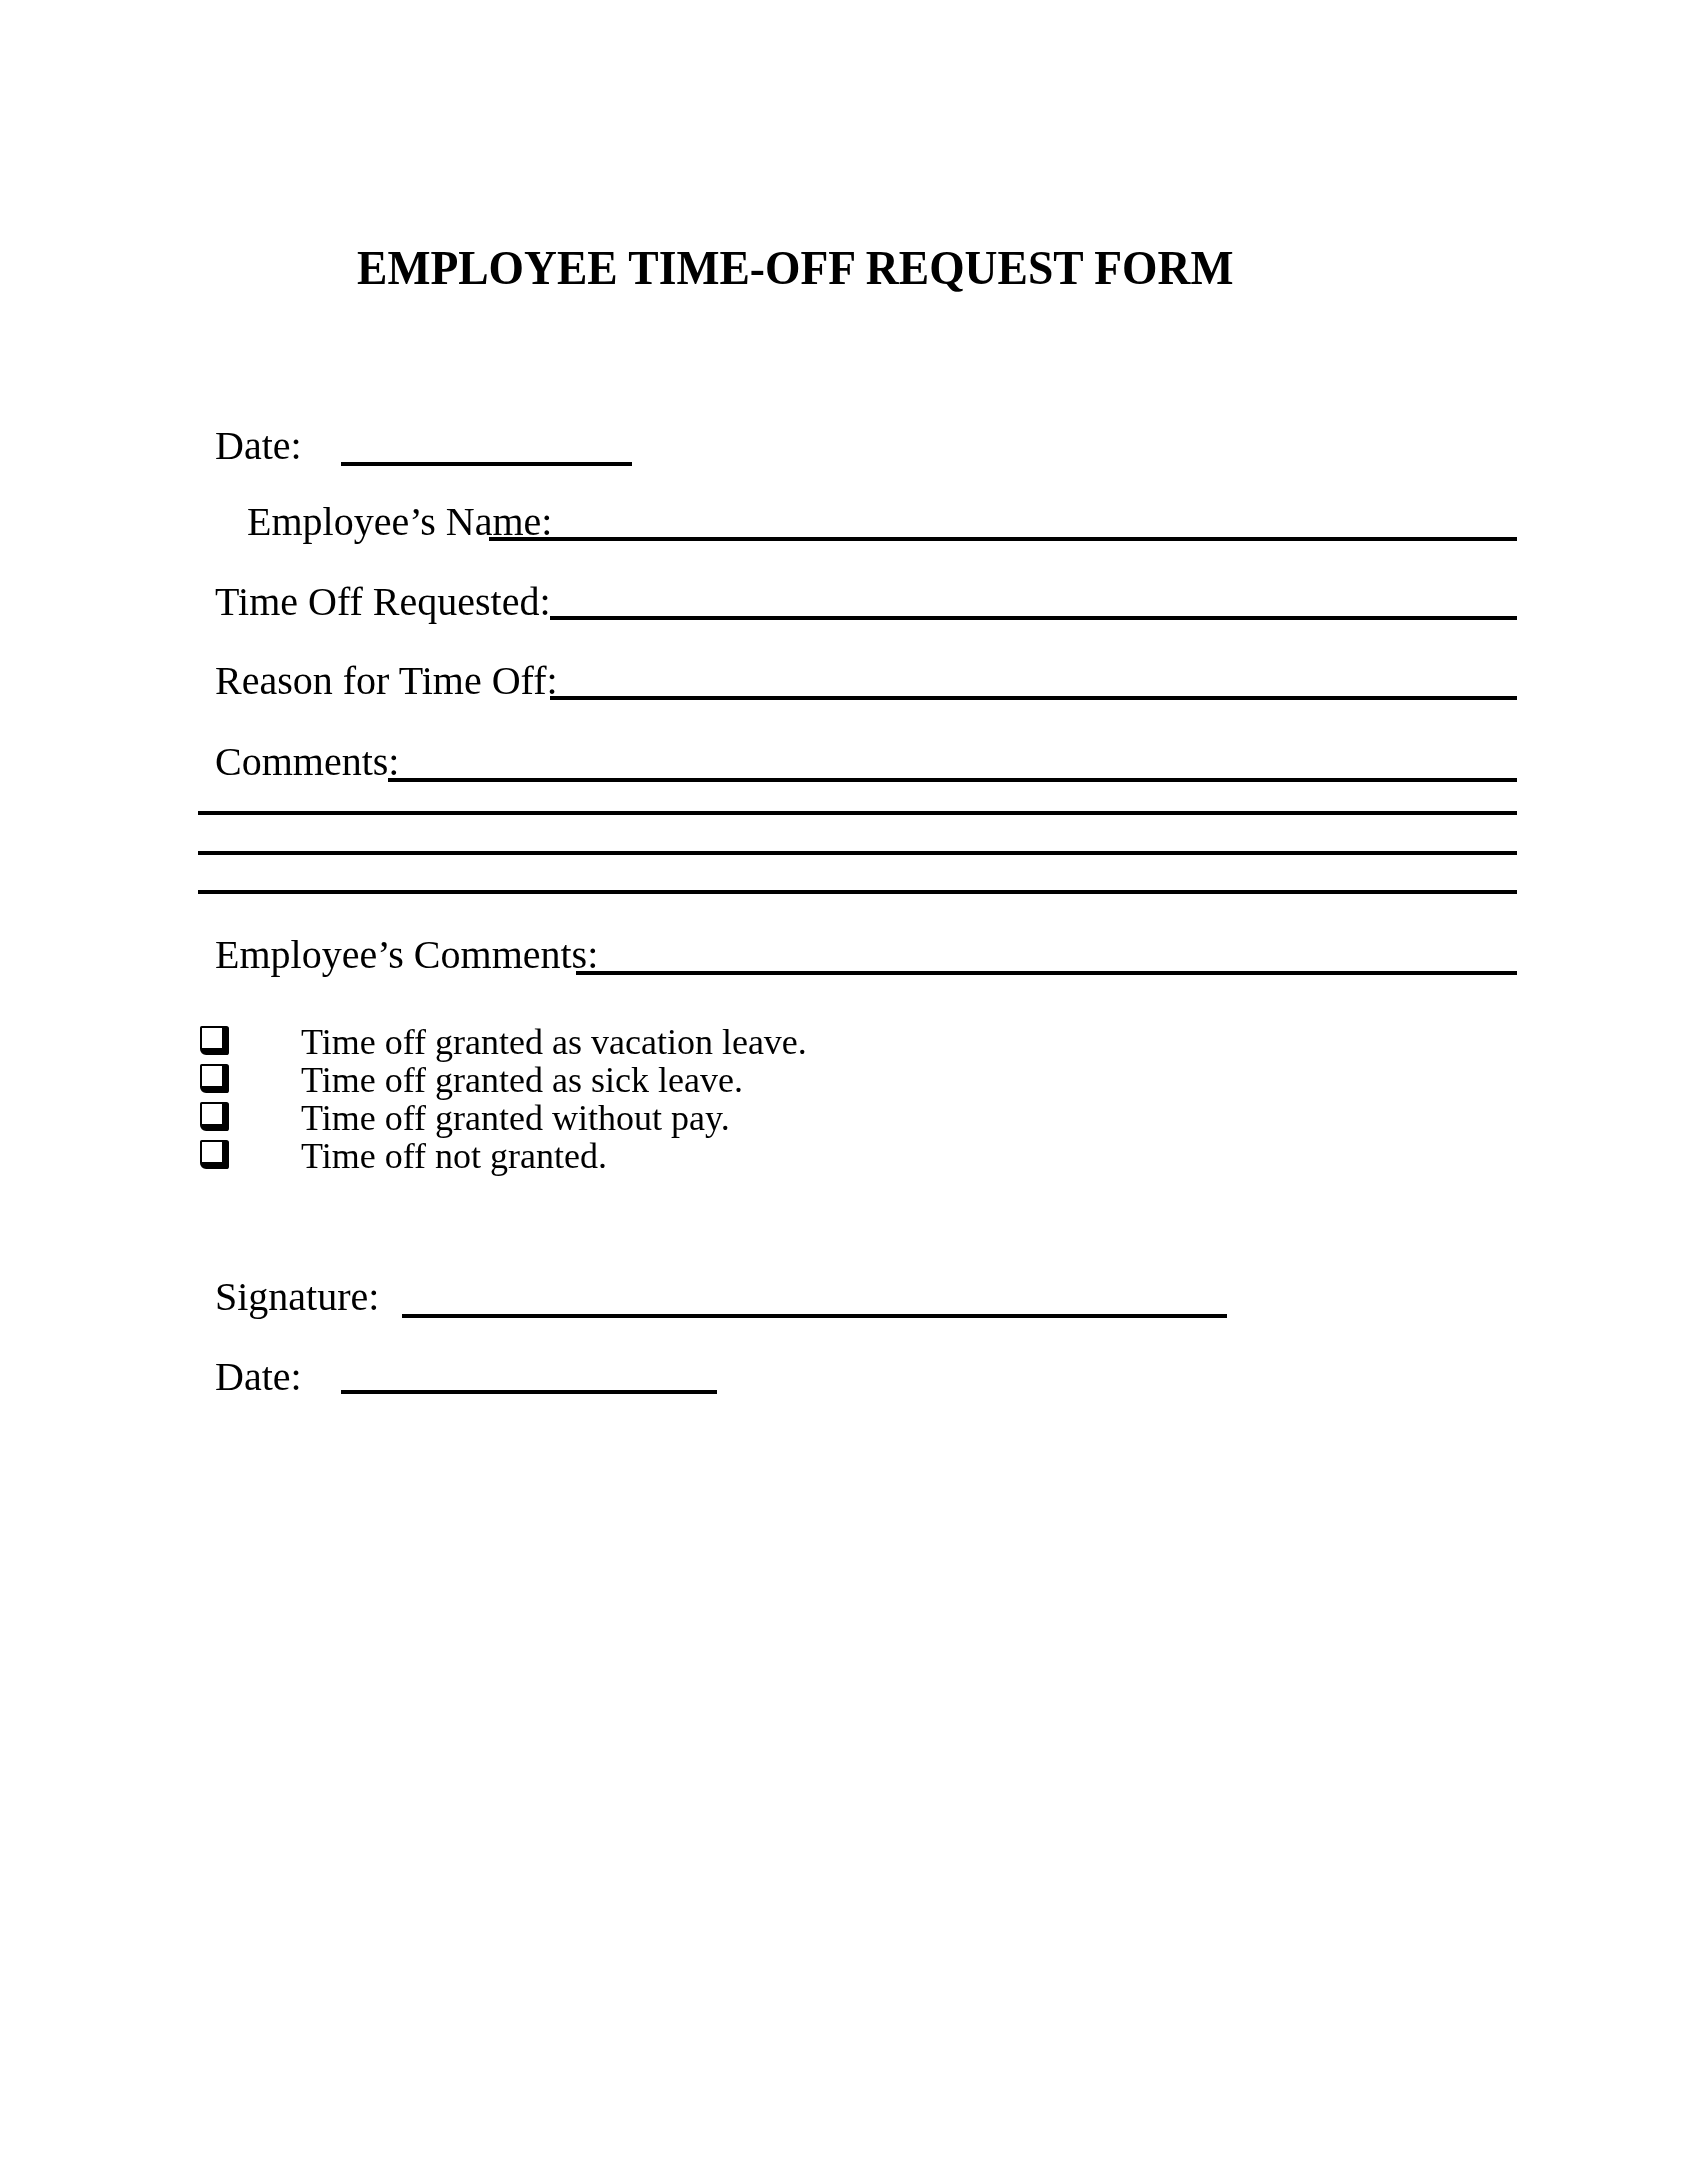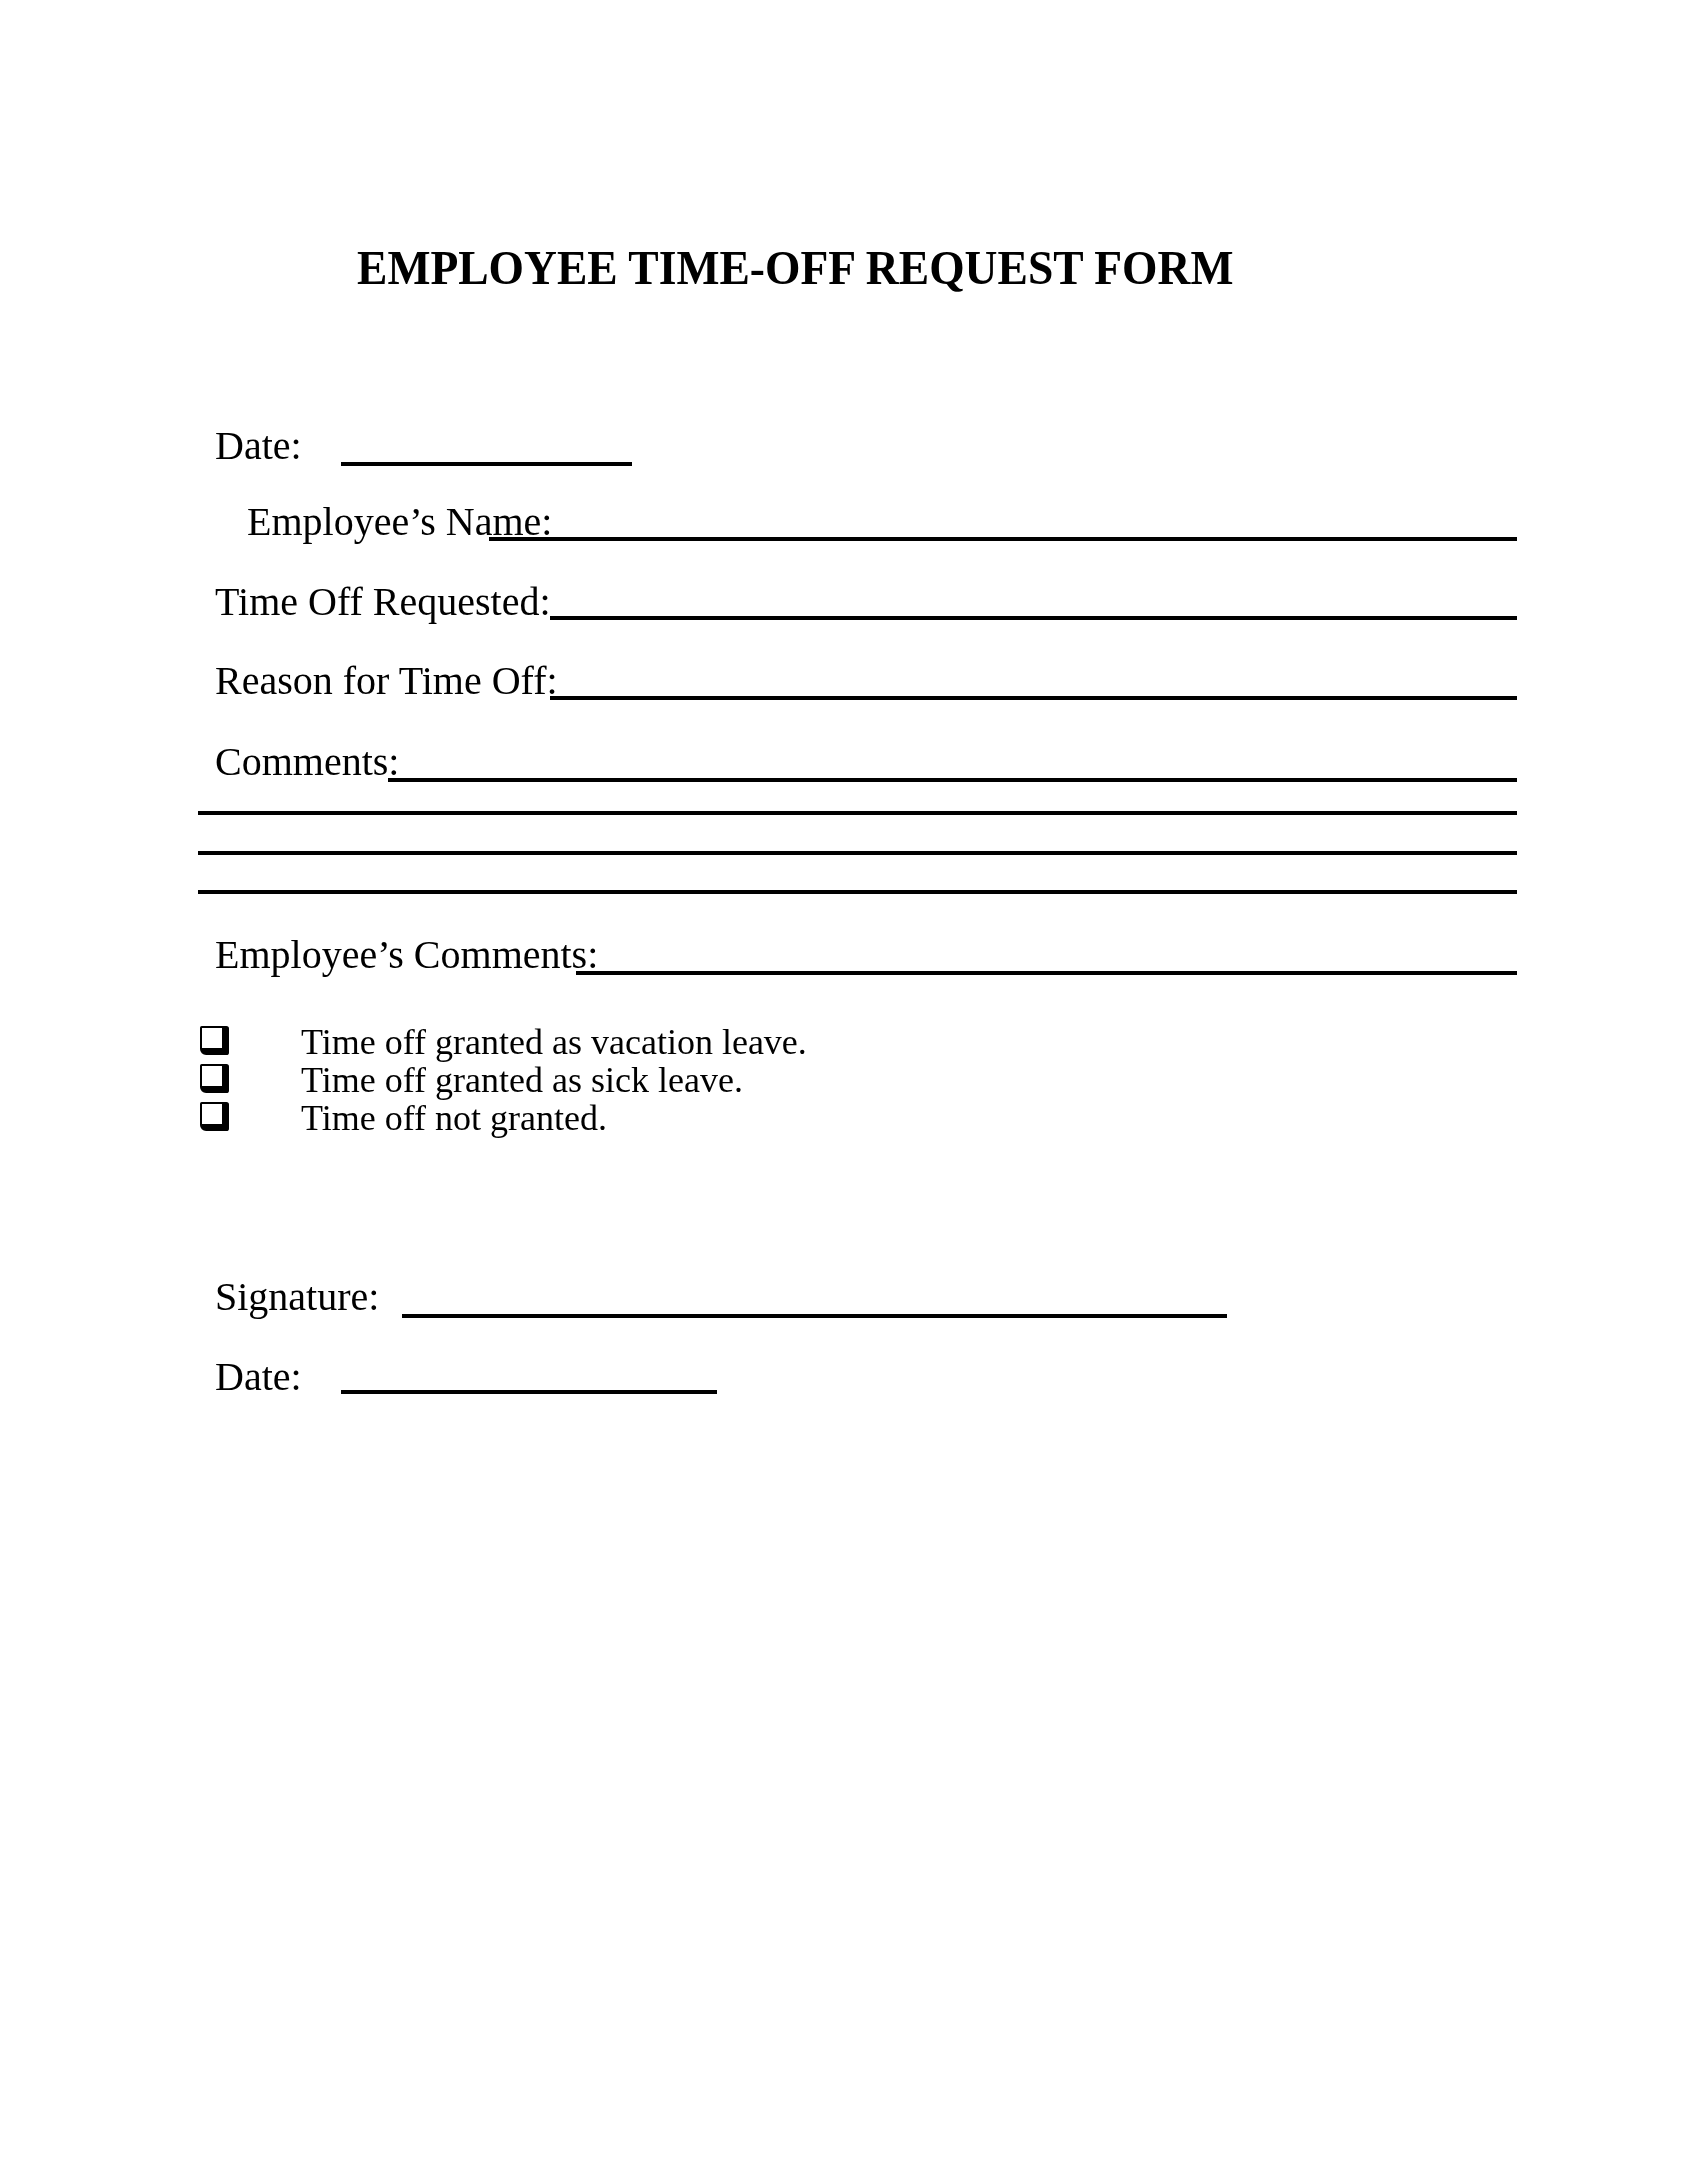--- a/index.html
+++ b/index.html
@@ -111,20 +111,24 @@
     <div class="opt-row">
       <div class="cb"></div>
       <div class="opt-label">Time off granted as vacation leave.</div>
     </div>
     <div class="opt-row">
       <div class="cb"></div>
       <div class="opt-label">Time off granted as sick leave.</div>
     </div>
     <div class="opt-row">
       <div class="cb"></div>
+      <div class="opt-label">Time off granted without pay.</div>
+    </div>
+    <div class="opt-row">
+      <div class="cb"></div>
       <div class="opt-label">Time off not granted.</div>
     </div>
   </div>
 
   <div class="lbl" style="left:215px; top:1277px;">Signature:</div>
   <div class="bline" style="left:402px; top:1314px; width:825px;"></div>
 
   <div class="lbl" style="left:215px; top:1357px;">Date:</div>
   <div class="bline" style="left:341px; top:1390px; width:376px;"></div>
 

